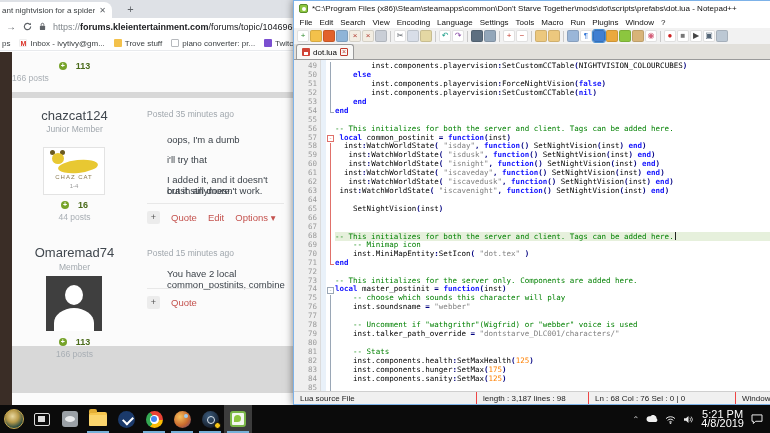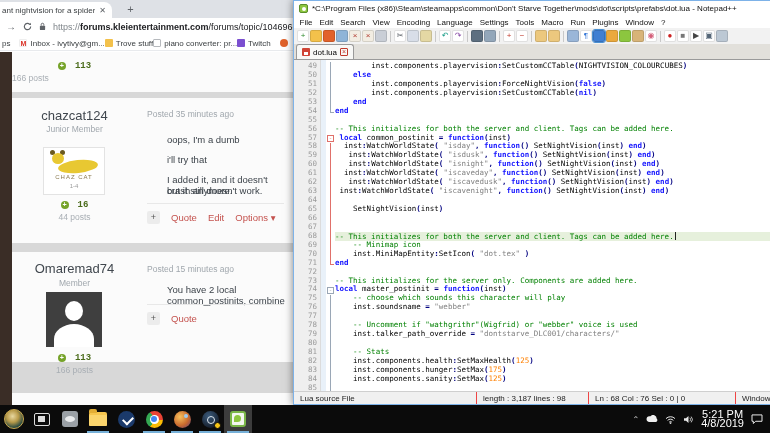--- a/index.html
+++ b/index.html
@@ -36,27 +36,27 @@
   .bmi.twitch{background:#7b4fd0;position:relative;}
   .bmi.orange{background:#e0622b;border-radius:50%;}
 
   
   .fcontent{position:absolute;left:0;top:52px;width:100%;height:353px;background:#d8d8d8;}
   .fbrown{position:absolute;left:0;top:0;width:12px;height:100%;background:#3a2d26;}
   .fcards{position:absolute;left:12px;top:0;right:0;height:100%;}
   .card{position:absolute;left:0;right:0;background:#fbfbfb;}
   .card-top{top:0;height:40px;}
   .card-1{top:46px;height:145px;}
-  .card-2{top:200px;height:110px;}
+  .card-2{top:184px;height:110px;}
   .card-3{top:341px;height:12px;}
   .authcol{position:absolute;left:0;top:0;width:125px;height:100%;text-align:center;}
   .uname{position:absolute;left:0;width:125px;font-size:13px;color:#40474e;}
   .urole{position:absolute;left:0;width:125px;font-size:8.5px;color:#a0a7ad;}
   .rep{position:absolute;left:0;width:125px;font-size:9px;font-weight:bold;color:#4a6b1a;
-       display:flex;justify-content:center;align-items:center;gap:9px;font-family:Liberation Mono, monospace;}
+       display:flex;justify-content:center;align-items:center;gap:9px;}
   .repdot{width:8px;height:8px;border-radius:50%;background:#76a32a;color:#fff;font-size:7px;
           line-height:8px;text-align:center;font-weight:bold;}
   .pcount{position:absolute;left:0;width:125px;font-size:8.5px;color:#a8aeb4;}
   .avatar1{position:absolute;left:31px;top:49px;width:62px;height:48px;background:#fff;
            border:1px solid #e3e3e3;overflow:hidden;}
   .av1-body{position:absolute;left:14px;top:12px;width:40px;height:13px;background:#e8c832;
             border-radius:50%;transform:rotate(-6deg);}
   .av1-head{position:absolute;left:8px;top:5px;width:12px;height:11px;background:#e8c832;border-radius:50%;}
   .av1-ear1,.av1-ear2{position:absolute;width:5px;height:5px;background:#6b5a20;border-radius:50%;top:2px;}
   .av1-ear1{left:6px;} .av1-ear2{left:16px;}
@@ -202,21 +202,21 @@
       <span class="navic">
         <svg width="7" height="9" viewBox="0 0 8 10">
             <rect x="1" y="4" width="6" height="5" rx="1" fill="#5f6368"></rect>
             <path d="M2.5 4 V2.8 a1.5 1.5 0 0 1 3 0 V4" fill="none" stroke="#5f6368" stroke-width="1.1"></path>
           </svg>
       </span>
       <span class="urltxt"><span class="scheme">https://</span><span class="domain">forums.kleientertainment.com</span><span class="path">/forums/topic/104696-want-nigh</span></span>
     </div>
     <div class="bookmarks">
       <span>ps</span>
-      <span style="display:inline-flex;align-items:flex-end;">
+      <span style="display:inline-flex;gap:9px;align-items:flex-end;">
           <span class="bm">
             <span class="bmi gmail">M</span>
             <span>Inbox - ivytivy@gm...</span>
           </span>
           <span class="bm">
             <span class="bmi yellow"></span>
             <span>Trove stuff</span>
           </span>
           <span class="bm">
             <span class="bmi page"></span>

